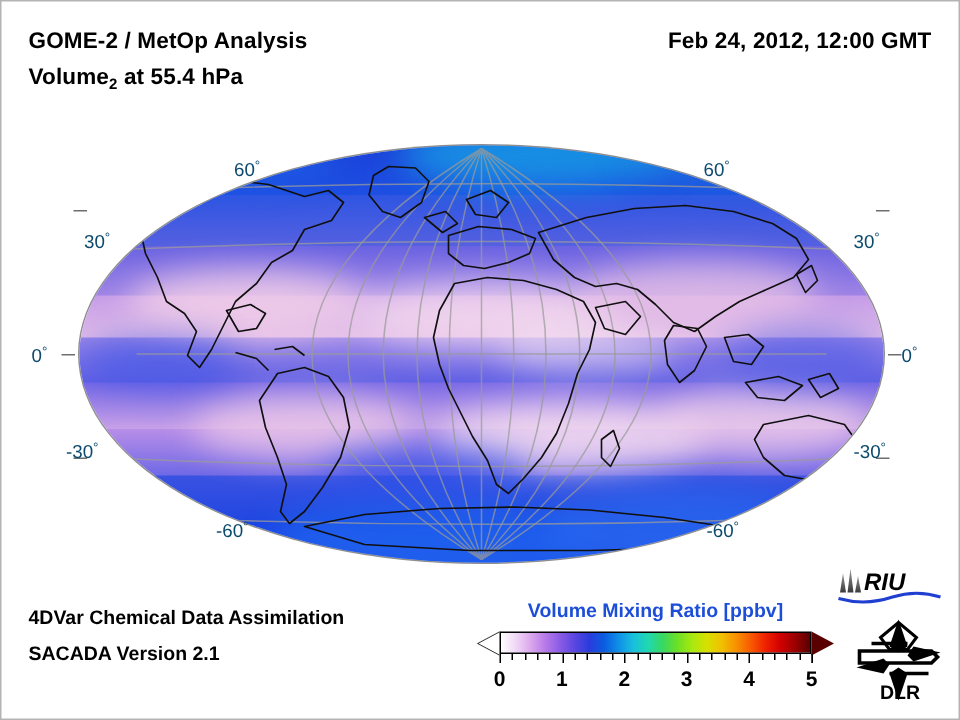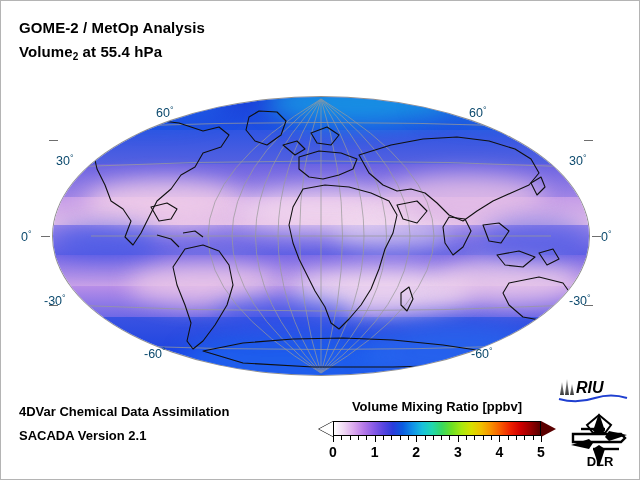--- a/index.html
+++ b/index.html
@@ -26,21 +26,21 @@
   .blob{position:absolute;border-radius:50%;filter:blur(11px);}
   #graticule{position:absolute;inset:0;}
   #coastlines{position:absolute;inset:0;}
 
   .latlab{position:absolute;font-size:12.5px;color:#0c4a6e;white-space:nowrap;}
   .deg{font-size:9px;vertical-align:4px;}
   .tickmark{position:absolute;background:#6e6e6e;height:1px;width:9px;}
 
   
   #cb-wrap{position:absolute;left:318px;top:398px;width:236px;}
-  #cb-title{font-size:13px;font-weight:bold;text-align:center;color:#000000;}
+  #cb-title{font-size:13px;font-weight:bold;text-align:center;color:#1d4ed8;}
   #cb-row{position:relative;height:20px;margin-top:5px;}
   #cb-bar{position:absolute;left:14px;top:2px;width:208px;height:15px;
           border:1px solid #000;box-sizing:border-box;}
   .cap{position:absolute;top:2px;width:0;height:0;}
   #cap-left{left:0;border-top:8.5px solid transparent;border-bottom:8.5px solid transparent;
             border-right:15px solid #ffffff;filter:drop-shadow(-1px 0 0 #000);}
   #cap-left-ol{left:0;border-top:8.5px solid transparent;border-bottom:8.5px solid transparent;
             border-right:15px solid #000;}
   #cap-right{left:222px;border-top:8.5px solid transparent;border-bottom:8.5px solid transparent;
             border-left:15px solid #3a0000;}
@@ -56,20 +56,21 @@
 </style>
 </head>
 <body>
 
 <div id="root">
 
   <div class="txt hdr" id="title-main">GOME-2 / MetOp Analysis</div>
 
   <div class="txt hdr" id="title-sub"><span>Volume</span><sub>2</sub><span> at 55.4 hPa</span></div>
 
+  <div class="txt hdr" id="header-date">Feb 24, 2012, 12:00 GMT</div>
 
   <div id="map-area">
     <div id="map-clip">
 
       <div class="band" style="top:-2%;height:16%;background:linear-gradient(180deg,#1b3fd8,#1e52e4);"></div>
       <div class="band" style="top:12%;height:14%;background:linear-gradient(180deg,#2f55e2,#5a62e0);"></div>
       <div class="band" style="top:24%;height:14%;background:linear-gradient(180deg,#6a63e2,#a98ae6);"></div>
       <div class="band" style="top:36%;height:12%;background:linear-gradient(180deg,#c49ce8,#e8c4e8);"></div>
       <div class="band" style="top:46%;height:12%;background:linear-gradient(180deg,#9a86e8,#5a5ce4);"></div>
       <div class="band" style="top:57%;height:12%;background:linear-gradient(180deg,#7a6ae6,#cfa6e8);"></div>

